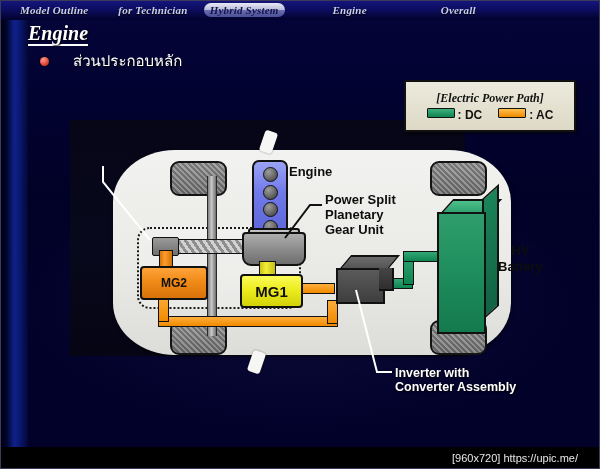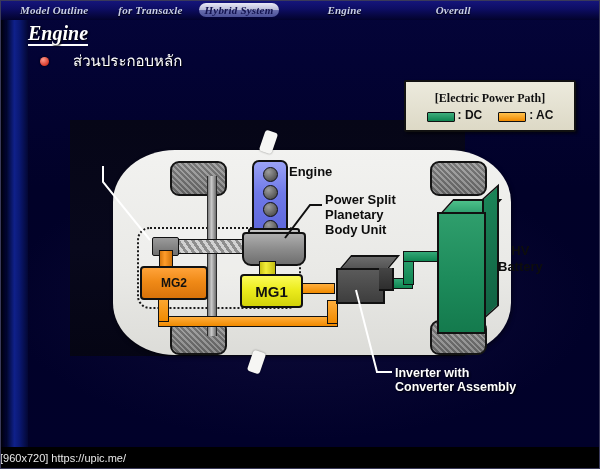--- a/index.html
+++ b/index.html
@@ -75,24 +75,24 @@
   }
 
   
   #legend{
     position:absolute;left:404px;top:80px;width:168px;height:48px;
     background:linear-gradient(180deg,#eceadd 0%,#ddd9c6 100%);
     border:2px solid #111;border-radius:2px;
     box-shadow:2px 2px 3px rgba(0,0,0,.55);
     display:flex;flex-direction:column;align-items:center;justify-content:center;gap:2px;
   }
-  #legend-title{font-family:"Liberation Serif",serif;font-weight:bold;
+  #legend-title{font-family:"Liberation Serif",serif;font-style:italic;font-weight:bold;
     font-size:12px;color:#111;}
   #legend-rows{display:flex;gap:16px;align-items:center;}
-  .leg-item{display:flex;align-items:flex-end;gap:3px;}
+  .leg-item{display:flex;align-items:flex-start;gap:3px;}
   .leg-swatch{width:26px;height:8px;border:1px solid #111;border-radius:1px;}
   .leg-dc{background:linear-gradient(180deg,#3fae7d,#0f8450);}
   .leg-ac{background:linear-gradient(180deg,#ffc14d,#f08a00);}
   .leg-label{font-size:12px;font-weight:bold;color:#111;}
 
   
   #car{
     position:absolute;left:113px;top:150px;width:398px;height:205px;
     background:linear-gradient(180deg,#f2f2f0 0%,#e9e9e6 60%,#dcdcd8 100%);
     border-radius:62px/52px;
@@ -209,41 +209,41 @@
   
   .lbl-white{position:absolute;color:#ffffff;font-weight:bold;font-size:12.5px;line-height:14px;
     text-shadow:1px 1px 2px #000;font-family:"Liberation Sans",sans-serif;}
   #lbl-hta{left:60px;top:122px;text-align:right;width:72px;}
   #lbl-inv{left:395px;top:366px;text-align:left;}
   svg.leaders{position:absolute;left:0;top:0;width:600px;height:447px;pointer-events:none;}
 
   
   #footer{
     position:absolute;left:0;top:447px;width:600px;height:22px;background:#000;
-    display:flex;align-items:center;padding-right:22px;box-sizing:border-box;
+    display:flex;align-items:center;justify-content:flex-end;padding-right:22px;box-sizing:border-box;
   }
   #footer-text{color:#e8e8e8;font-size:11px;font-family:"Liberation Sans",sans-serif;}
   #frame{position:absolute;left:0;top:0;width:600px;height:469px;border:1px solid #3a3a5a;
     box-sizing:border-box;pointer-events:none;}
 </style>
 </head>
 <body>
 
 <div id="stage">
 
   <div id="slide">
 
     <div id="leftstripe2"></div>
     <div id="leftstripe"></div>
 
     <div id="navbar">
       <div id="nav-spacer-a"></div>
       <div class="nav-item">Model Outline</div>
       <div style="flex:0 0 18px"></div>
-      <div class="nav-item">for Transaxle</div>
+      <div class="nav-item">for Technician</div>
       <div style="flex:0 0 10px"></div>
       <div class="nav-item active">Hybrid System</div>
       <div style="flex:0 0 42px"></div>
       <div class="nav-item">Engine</div>
       <div style="flex:0 0 62px"></div>
       <div class="nav-item">Overall</div>
       <div style="flex:0 0 30px"></div>
       <div style="flex:0 0 6px"></div>
     </div>
 
@@ -313,21 +313,21 @@
     <div id="inv-side2"></div>
 
     <div id="bat-top"></div>
     <div id="bat-side"></div>
     <div id="bat-front"></div>
 
     <div class="lbl-dark" id="lbl-engine">Engine</div>
     <div class="lbl-dark" id="lbl-psd">
       <div>Power Split</div>
       <div>Planetary</div>
-      <div>Body Unit</div>
+      <div>Gear Unit</div>
     </div>
     <div class="lbl-dark" id="lbl-hv">
       <div>HV</div>
       <div>Battery</div>
     </div>
 
     <div class="lbl-white" id="lbl-inv">
       <div>Inverter with</div>
       <div>Converter Assembly</div>
     </div>

